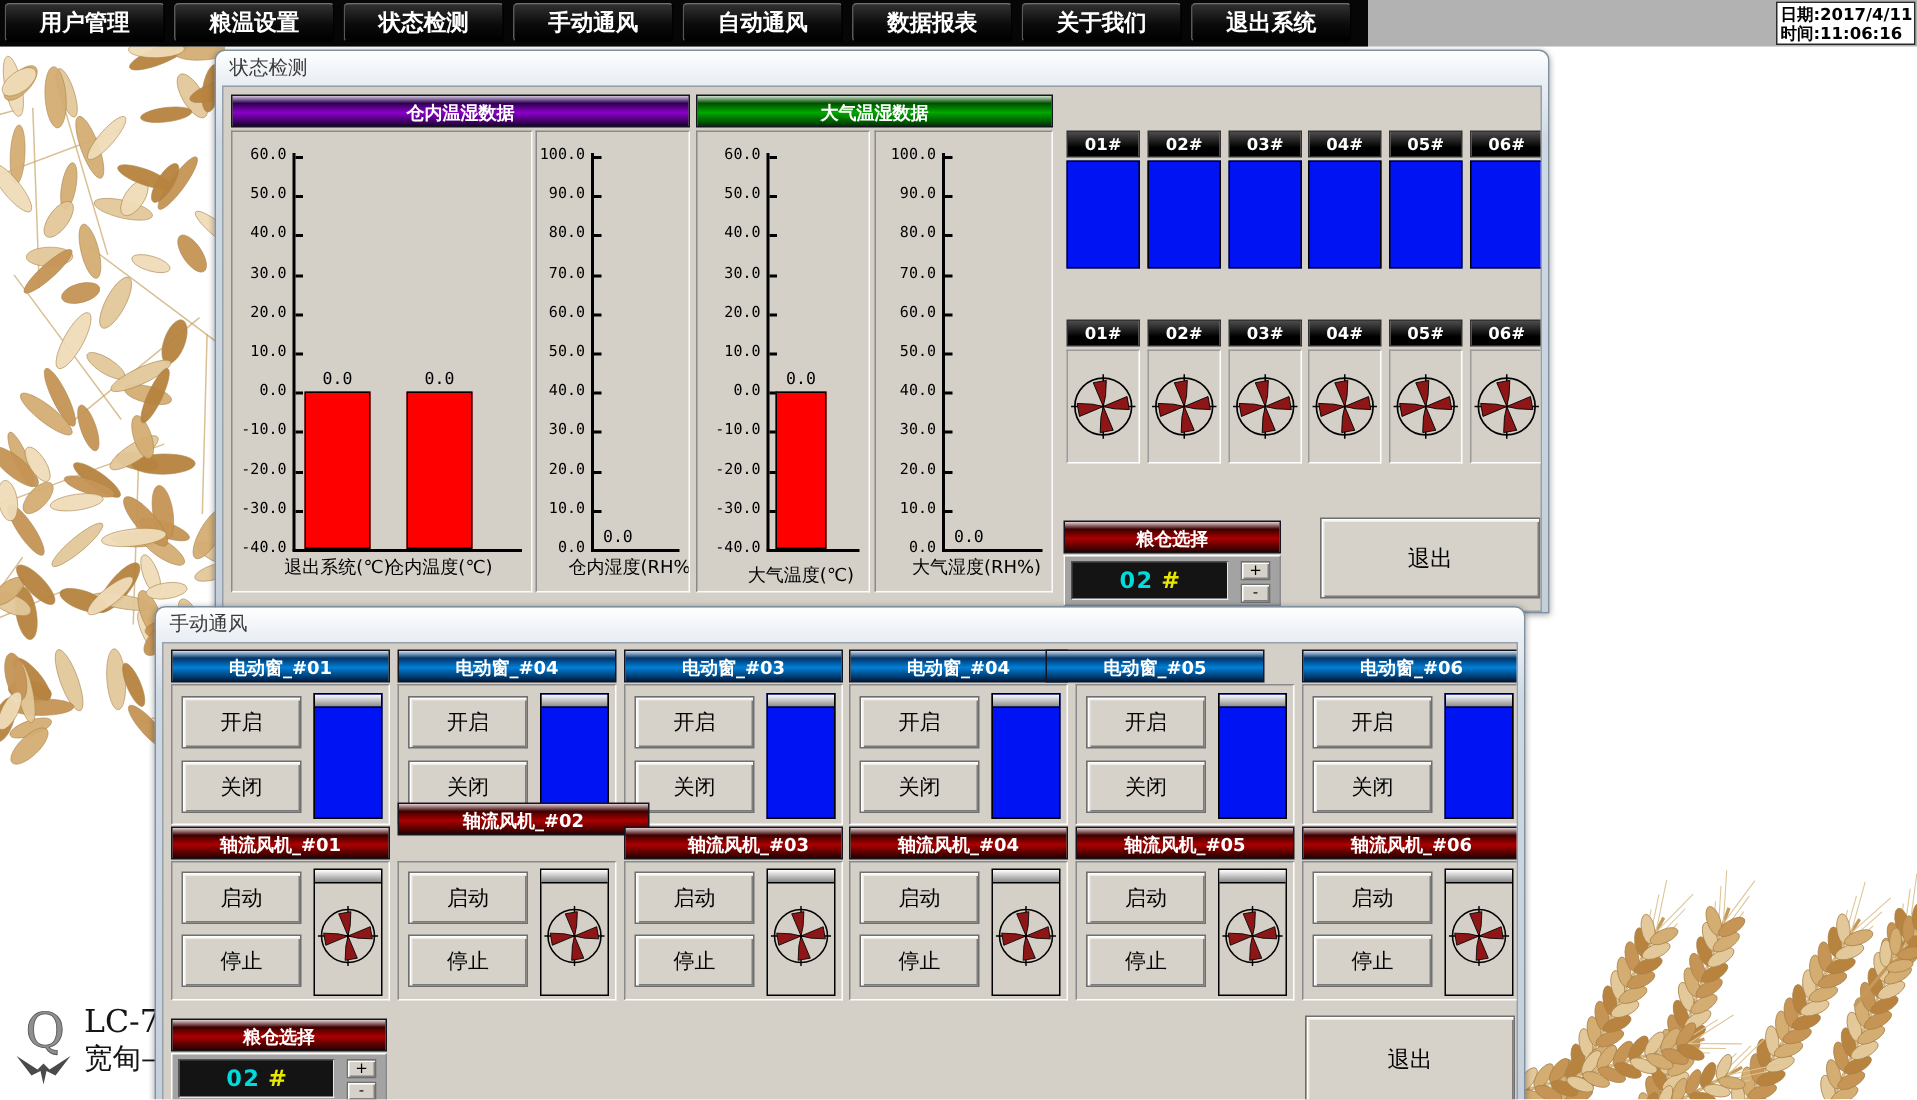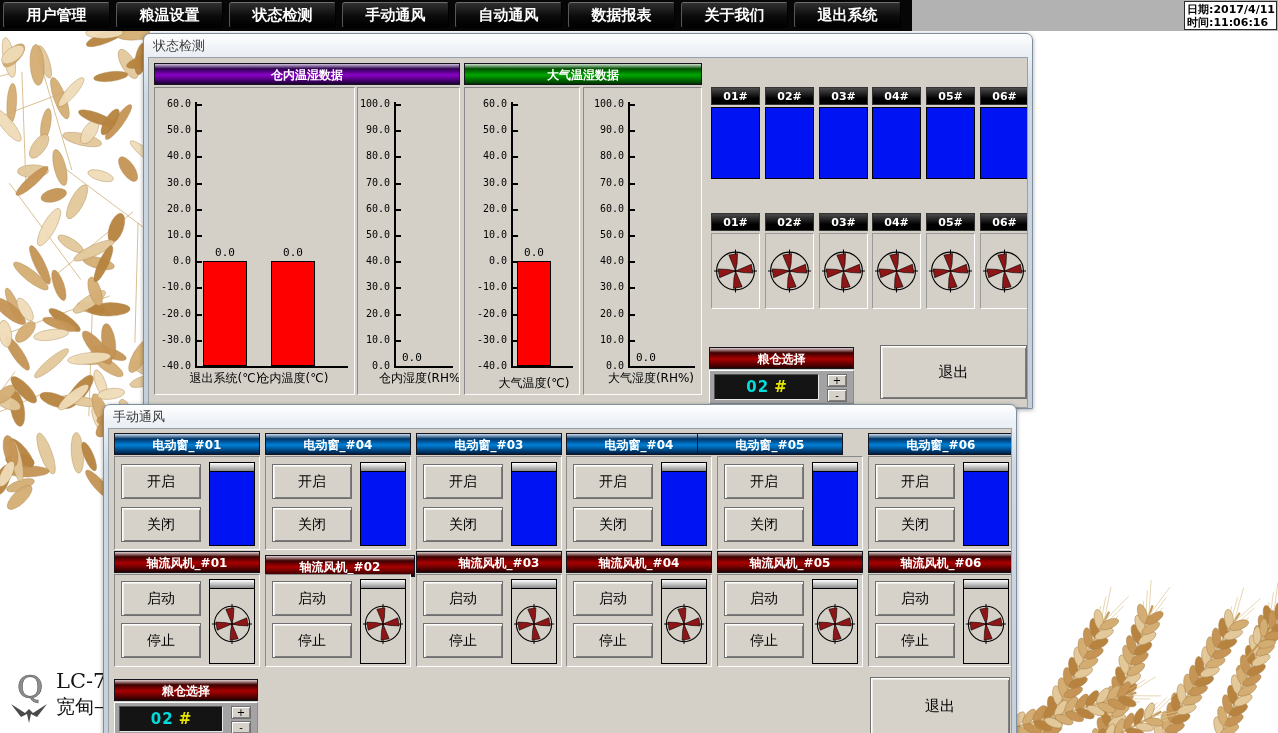--- a/index.html
+++ b/index.html
@@ -827,21 +827,21 @@
                 <circle cx="22" cy="22" r="18.5" fill="none" stroke="#000" stroke-width="1.1"></circle>
                 <g fill="#8e1616" stroke="#000" stroke-width="0.6">
                   <path d="M22 22 L15.5 6.5 L24 5 L23.5 15 Z"></path>
                   <path d="M22 22 L15.5 6.5 L24 5 L23.5 15 Z" transform="rotate(90 22 22)"></path>
                   <path d="M22 22 L15.5 6.5 L24 5 L23.5 15 Z" transform="rotate(180 22 22)"></path>
                   <path d="M22 22 L15.5 6.5 L24 5 L23.5 15 Z" transform="rotate(270 22 22)"></path>
                 </g>
               </svg></div>
           </div>
         </div>
-        <div class="hdrbar g-dred" style="left: 156px; top: 126px; width: 150px;">轴流风机_#02</div>
+        <div class="hdrbar g-dred" style="left: 156px; top: 106px; width: 168px;">轴流风机_#02</div>
         <div class="panelbody" style="left: 156px; top: 145px; width: 146px; height: 93px;">
           <div class="btn3d" style="left: 6px; top: 6px; width: 80px; height: 35px;">启动</div>
           <div class="btn3d" style="left: 6px; top: 48px; width: 80px; height: 35px;">停止</div>
           <div class="fanbox" style="left: 94px; top: 4px; width: 46px; height: 85px; border-color: rgb(0, 0, 0);">
             <div class="frameStrip"></div>
             <div style="position: absolute; left: 1px; top: 12px; width: 42px; height: 64px;"><svg viewBox="0 0 44 44" width="100%" height="100%" preserveAspectRatio="xMidYMid meet">
                 <line x1="1" y1="22" x2="43" y2="22" stroke="#000" stroke-width="1"></line>
                 <line x1="22" y1="1" x2="22" y2="43" stroke="#000" stroke-width="1"></line>
                 <circle cx="22" cy="22" r="18.5" fill="none" stroke="#000" stroke-width="1.1"></circle>
                 <g fill="#8e1616" stroke="#000" stroke-width="0.6">

